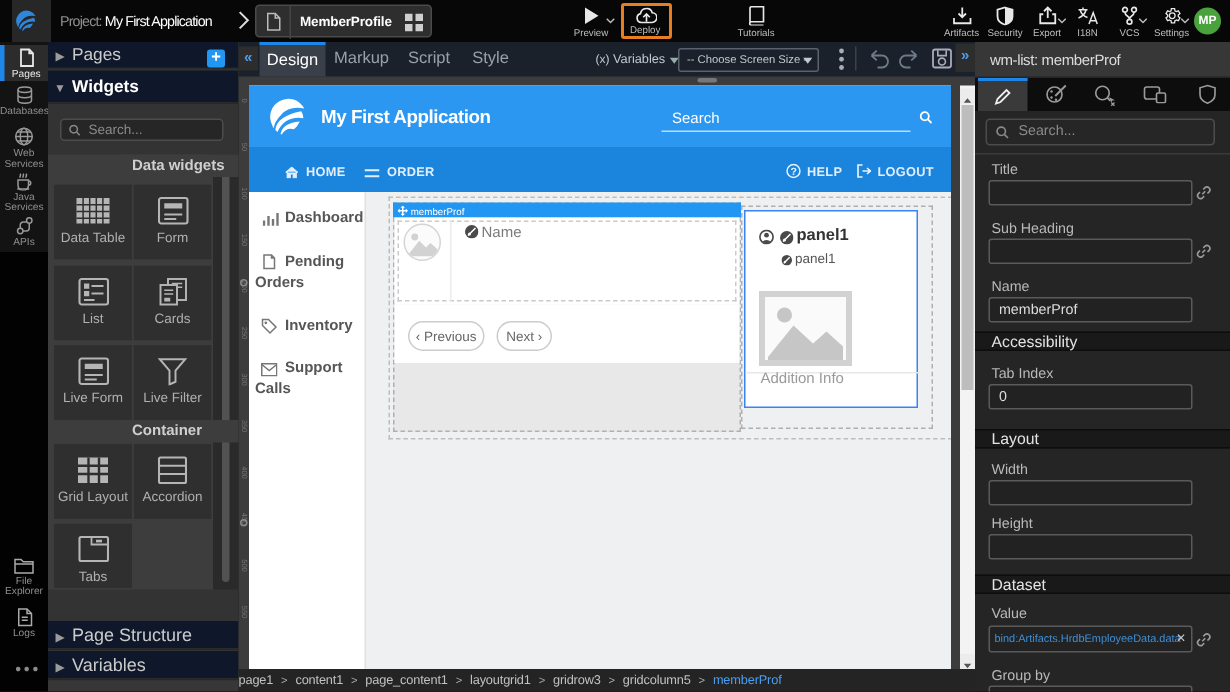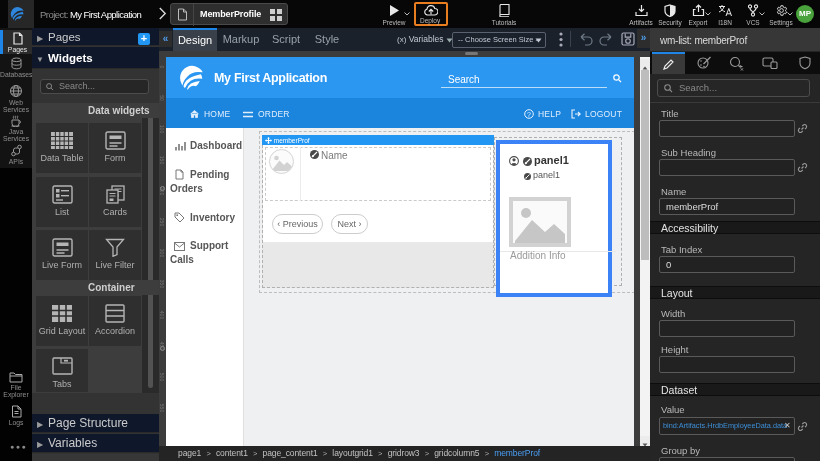--- a/index.html
+++ b/index.html
@@ -37,21 +37,21 @@
 #canvas { left:159px; top:28px; width:491px; height:433px; background:#3c3c3c; overflow:hidden; }
 #ctoolbar { left:0; top:0; width:491px; height:23px; background:#1b212a; }
 .ctab { position:absolute; top:0; height:23px; line-height:23px; font-size:11px; color:#98a1ab; text-align:center; }
 .ctab.on { background:#3a4049; color:#fff; border-top:2px solid #1d86e8; line-height:20px; }
 #screen-dd { left:293px; top:4px; width:94px; height:16px; border:1px solid #5a6270; border-radius:2px; color:#c3c9d2; font-size:7.5px; line-height:14px; text-align:left; padding-left:5px; white-space:nowrap; }
 #app { left:7px; top:29px; width:468px; height:389px; background:#eef0f1; overflow:hidden; }
 #appheader { left:0; top:0; width:468px; height:41px; background:#2b97f1; }
 #appnav { left:0; top:41px; width:468px; height:30px; background:#1b85dd; }
 #leftnav { left:0; top:71px; width:78px; height:318px; background:#fff; border-right:1px solid #e0e0e0; }
 .lnav { position:absolute; color:#565656; font-size:10px; font-weight:bold; }
-.navitem { color:#e2eefc; font-size:8.5px; font-weight:normal; letter-spacing:0.2px; display:flex; align-items:center; }
+.navitem { color:#e2eefc; font-size:8.5px; font-weight:bold; letter-spacing:0.2px; display:flex; align-items:flex-end; }
 .bsep { color:#b0b0b0; margin:0 3px; font-size:7.5px; }
 #cscroll { left:481px; top:29px; width:10px; height:389px; background:#f3f3f3; }
 #cscroll .thumb { position:absolute; left:1px; top:13px; width:8px; height:190px; background:#bdbdbd; }
 #breadcrumb { left:0; top:418px; width:491px; height:15px; background:#242424; color:#c2c2c2; font-size:8.5px; line-height:15px; letter-spacing:-0.1px; }
 
 
 #rightpanel { left:650px; top:28px; width:170px; height:433px; background:#252525; }
 .rp-lbl { position:absolute; left:11px; color:#b9b9b9; font-size:9.5px; }
 .rp-input { position:absolute; left:9px; width:136px; height:17px; background:#222; border:1px solid #5a5a5a; border-radius:2px; color:#ddd; font-size:9.5px; line-height:15px; padding-left:6px; }
 .rp-sec { position:absolute; left:0; width:170px; height:13px; background:#191919; border-top:1px solid #0d0d0d; border-bottom:1px solid #0d0d0d; color:#e3e3e3; font-size:10.5px; line-height:13px; padding-left:11px; }
@@ -444,21 +444,21 @@
             <circle cx="3" cy="6" r="1" fill="#fff"></circle>
           </svg>
         <div class="abs" style="left:58px;top:14px;color:#7a7a7a;font-size:10px">Name</div>
 
         <div class="abs" style="left:0px;top:67px;width:230px;height:39px;background:#fff"></div>
         <div class="abs" style="left:9px;top:78px;width:51px;height:20px;border:1px solid #ccc;border-radius:10px;background:#fff;color:#666;font-size:9px;text-align:center;line-height:19px">‹ Previous</div>
         <div class="abs" style="left:68px;top:78px;width:37px;height:20px;border:1px solid #ccc;border-radius:10px;background:#fff;color:#666;font-size:9px;text-align:center;line-height:19px">Next ›</div>
       </div>
 
       <div class="abs" style="left:328px;top:80px;width:128px;height:149px;border:1px dashed #b0b0b0"></div>
-      <div class="abs" style="left:330px;top:83px;width:116px;height:157px;background:#fff;border:4px solid #3b82f6">
+      <div class="abs" style="left:330px;top:83px;width:116px;height:132px;background:#fff;border:1px solid #3b82f6">
         <svg class="abs" style="left:9px;top:12px" width="10" height="10" viewBox="0 0 10 10">
             <circle cx="5" cy="5" r="4.4" fill="none" stroke="#4a4a4a" stroke-width="1.1"></circle>
             <circle cx="5" cy="3.8" r="1.6" fill="#4a4a4a"></circle>
             <path d="M2.2 8.4 a3.4 3.4 0 0 1 5.6 0 Q5 9.8 2.2 8.4Z" fill="#4a4a4a"></path>
           </svg>
         <svg class="abs" style="left:23px;top:13px" width="9" height="9" viewBox="0 0 9 9">
             <circle cx="4.5" cy="4.5" r="4.5" fill="#4a4a4a"></circle>
             <path d="M2 7 L7 2" stroke="#fff" stroke-width="1.1"></path>
             <circle cx="3" cy="6" r="1" fill="#fff"></circle>
           </svg>
@@ -481,21 +481,21 @@
     </div>
     <div id="cscroll" class="abs">
       <div class="thumb"></div>
       <div class="abs" style="left:0;top:2px;width:10px;height:10px;background:#ececec"><svg width="10" height="10" viewBox="0 0 10 10">
             <path d="M2.5 6.5 L5 3.5 L7.5 6.5 Z" fill="#555"></path>
           </svg></div>
       <div class="abs" style="left:0;top:379px;width:10px;height:10px;background:#ececec"><svg width="10" height="10" viewBox="0 0 10 10">
             <path d="M2.5 3.5 L7.5 3.5 L5 6.5 Z" fill="#555"></path>
           </svg></div>
     </div>
-    <div id="breadcrumb" class="abs"><span style="margin-left:19px">page1</span> <span class="bsep">&gt;</span> content1 <span class="bsep">&gt;</span> page_content1 <span class="bsep">&gt;</span> layoutgrid1 <span class="bsep">&gt;</span> gridrow3 <span class="bsep">&gt;</span> gridcolumn5 <span class="bsep">&gt;</span> <span style="color:#4a9ff5">memberProf</span></div>
+    <div id="breadcrumb" class="abs"><span style="">page1</span> <span class="bsep">&gt;</span> content1 <span class="bsep">&gt;</span> page_content1 <span class="bsep">&gt;</span> layoutgrid1 <span class="bsep">&gt;</span> gridrow3 <span class="bsep">&gt;</span> gridcolumn5 <span class="bsep">&gt;</span> <span style="color:#4a9ff5">memberProf</span></div>
   </div>
   <div id="rightpanel" class="abs">
     <div class="abs" style="left:0;top:0;width:170px;height:23px;background:#373737">
       <div class="abs" style="left:10px;top:7px;color:#dcdcdc;font-size:10px;letter-spacing:-0.25px">wm-list: memberProf</div>
     </div>
 
     <div class="abs" style="left:0;top:24px;width:170px;height:22px;background:#0d0d0d">
       <div class="abs" style="left:2px;top:0;width:33px;height:22px;background:#3a3a3a;border-top:2px solid #1d86e8">
         <svg class="abs" style="left:10px;top:4px" width="13" height="13" viewBox="0 0 13 13">
             <path d="M2 11 L3 8 L9 2 L11 4 L5 10 Z M2 11 L4.5 10.2" stroke="#eee" stroke-width="1.2" fill="none"></path>

